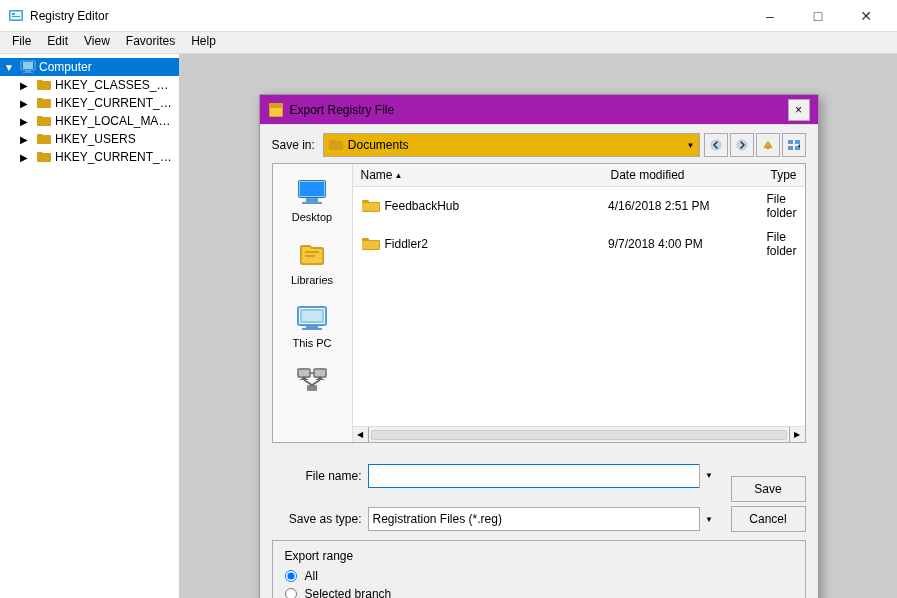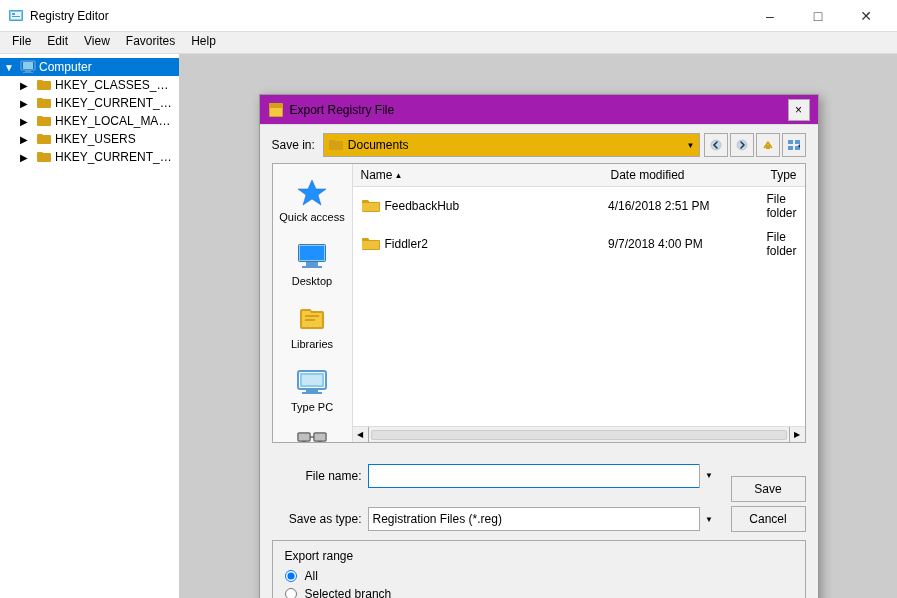--- a/index.html
+++ b/index.html
@@ -576,28 +576,20 @@
                     <path d="M13 5 L13 9 L11 7 Z" fill="#333"></path>
                   </svg>
                 </button>
               </div>
             </div>
 
             <div class="file-area">
 
               <div class="left-nav">
 
-                <div class="nav-item">
-                  <div class="nav-icon">
-                    <svg width="32" height="32" viewBox="0 0 32 32">
-                      <polygon points="16,4 20,13 30,13 22,19 25,29 16,23 7,29 10,19 2,13 12,13" fill="#1e90ff" stroke="#1565c0" stroke-width="0.5"></polygon>
-                    </svg>
-                  </div>
-                  <span style="font-size:11px;text-align:center;line-height:1.2;">Quick access</span>
-                </div>
 
                 <div class="nav-item">
                   <div class="nav-icon">
                     <svg width="32" height="28" viewBox="0 0 32 28">
                       <rect x="2" y="2" width="28" height="18" fill="#3b78b5" rx="2"></rect>
                       <rect x="3" y="3" width="26" height="16" fill="#87ceeb"></rect>
                       <rect x="4" y="4" width="24" height="14" fill="#1e90ff"></rect>
 
                       <rect x="10" y="20" width="12" height="4" fill="#5b9bd5"></rect>
                       <rect x="6" y="24" width="20" height="2" fill="#5b9bd5"></rect>
@@ -621,21 +613,21 @@
                 <div class="nav-item">
                   <div class="nav-icon">
                     <svg width="32" height="28" viewBox="0 0 32 28">
                       <rect x="2" y="3" width="28" height="18" fill="none" stroke="#5b9bd5" stroke-width="2" rx="2"></rect>
                       <rect x="4" y="5" width="24" height="14" fill="#87ceeb"></rect>
                       <rect x="6" y="7" width="20" height="10" fill="#c8e6f5"></rect>
                       <rect x="10" y="21" width="12" height="3" fill="#5b9bd5"></rect>
                       <rect x="6" y="24" width="20" height="2" fill="#5b9bd5"></rect>
                     </svg>
                   </div>
-                  <span style="font-size:11px;">Type PC</span>
+                  <span style="font-size:11px;">This PC</span>
                 </div>
 
                 <div class="nav-item">
                   <div class="nav-icon">
                     <svg width="32" height="28" viewBox="0 0 32 28">
 
                       <rect x="2" y="2" width="12" height="8" fill="none" stroke="#666" stroke-width="1.5" rx="1"></rect>
                       <rect x="3" y="3" width="10" height="6" fill="#c0c0c0"></rect>
                       <rect x="6" y="10" width="4" height="2" fill="#666"></rect>
                       <rect x="4" y="12" width="8" height="1" fill="#666"></rect>

